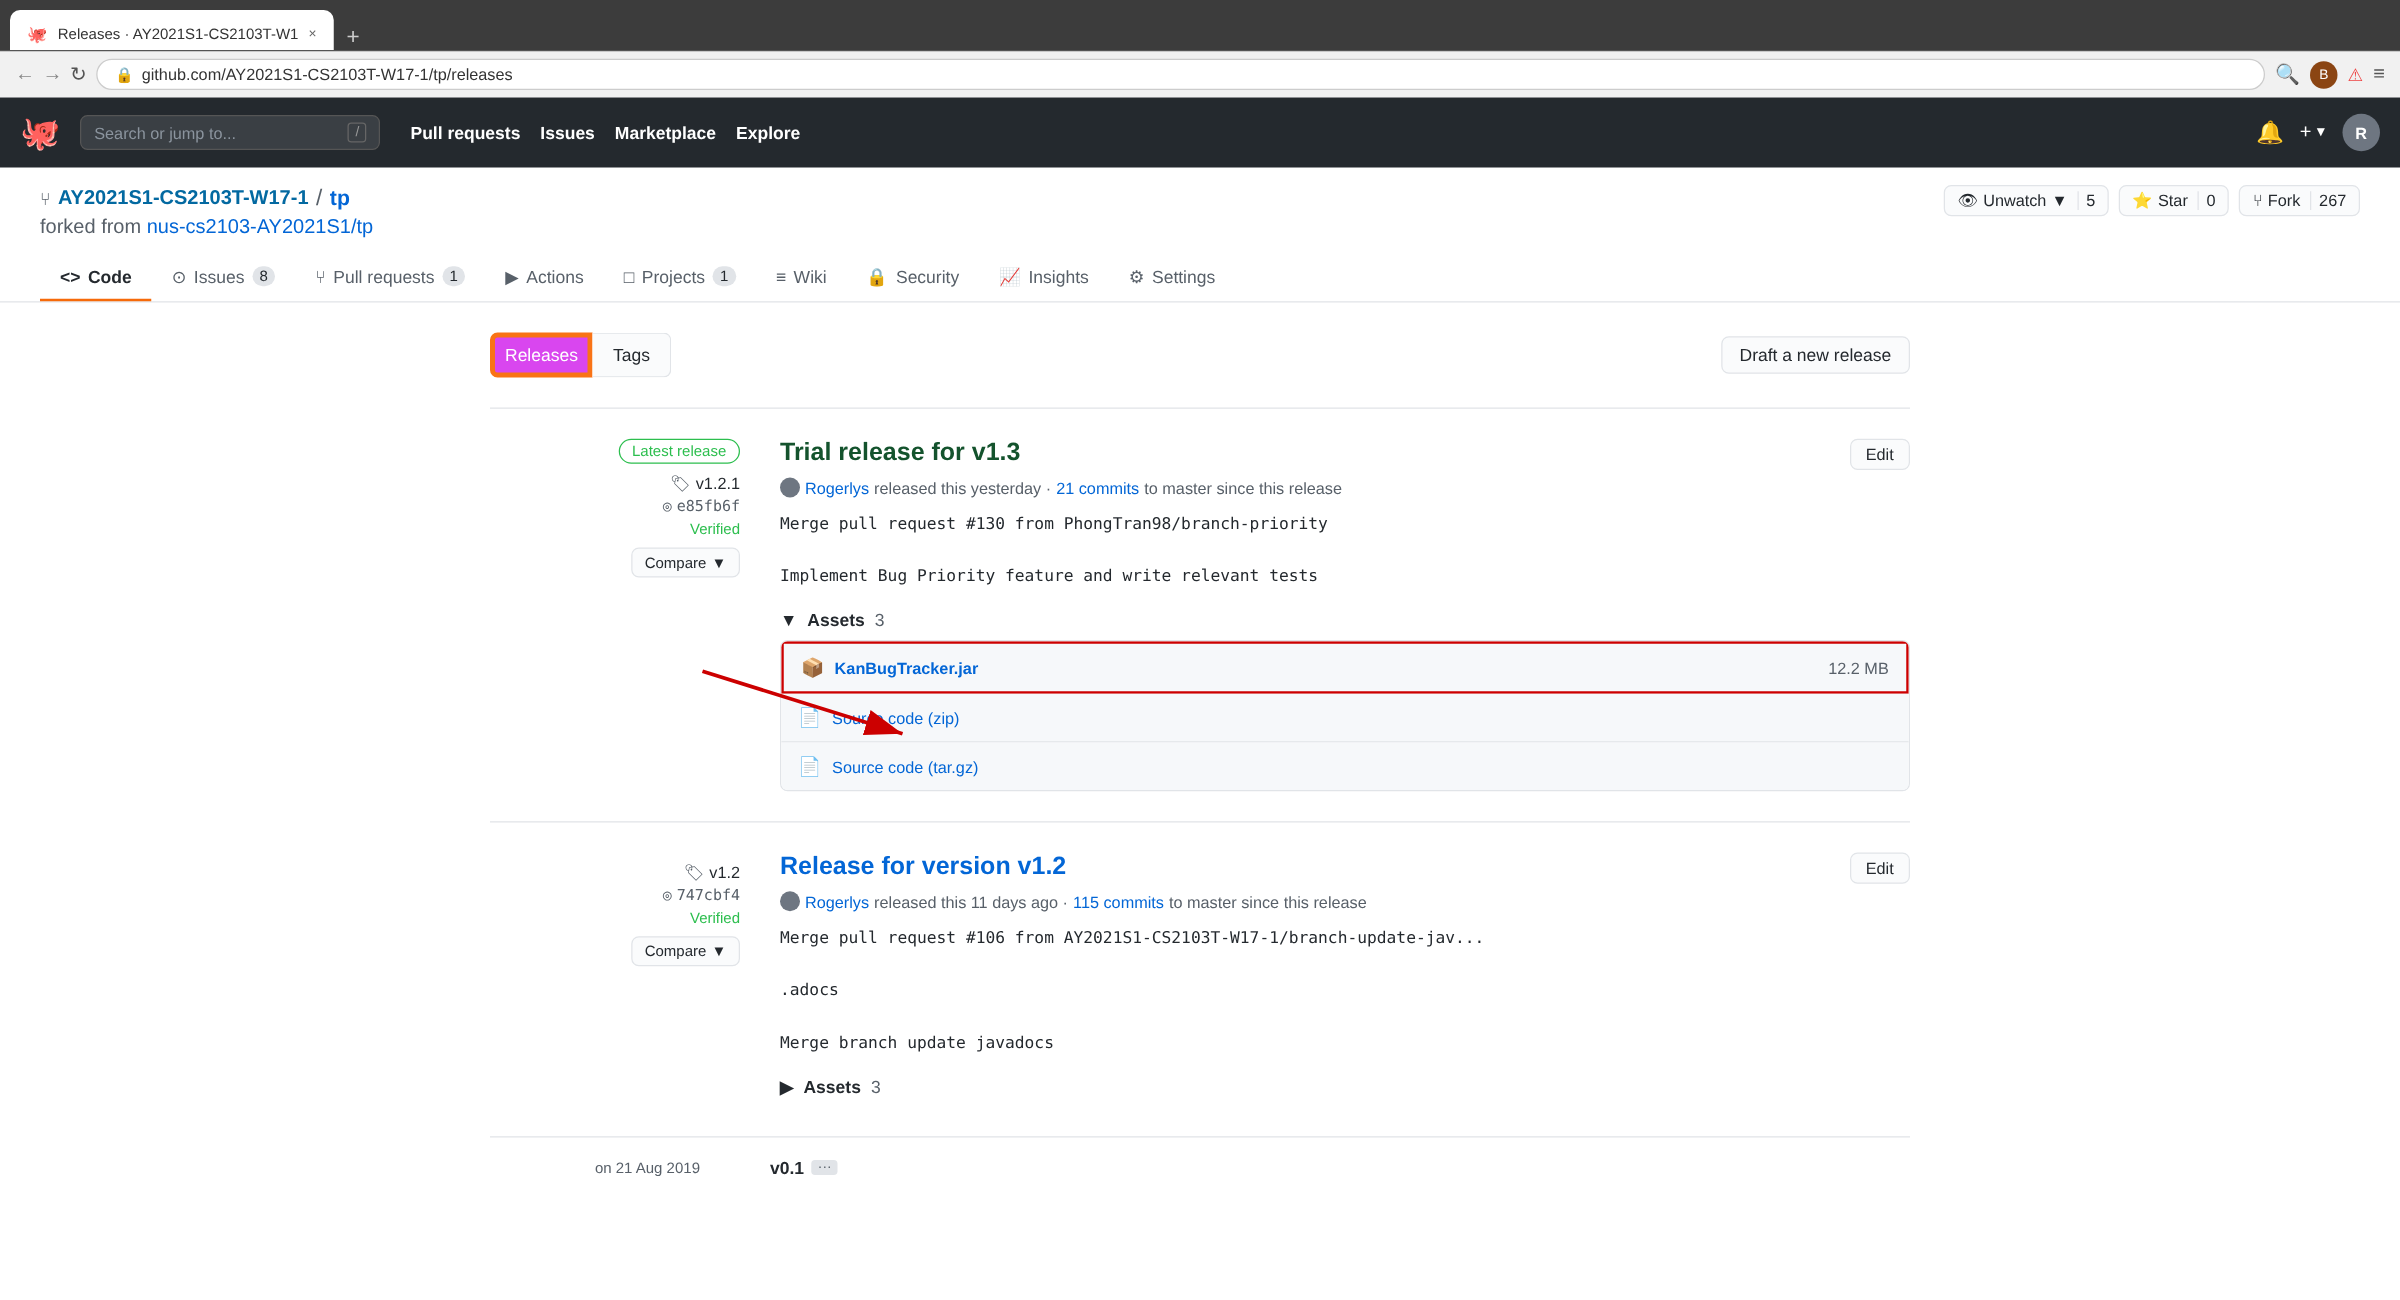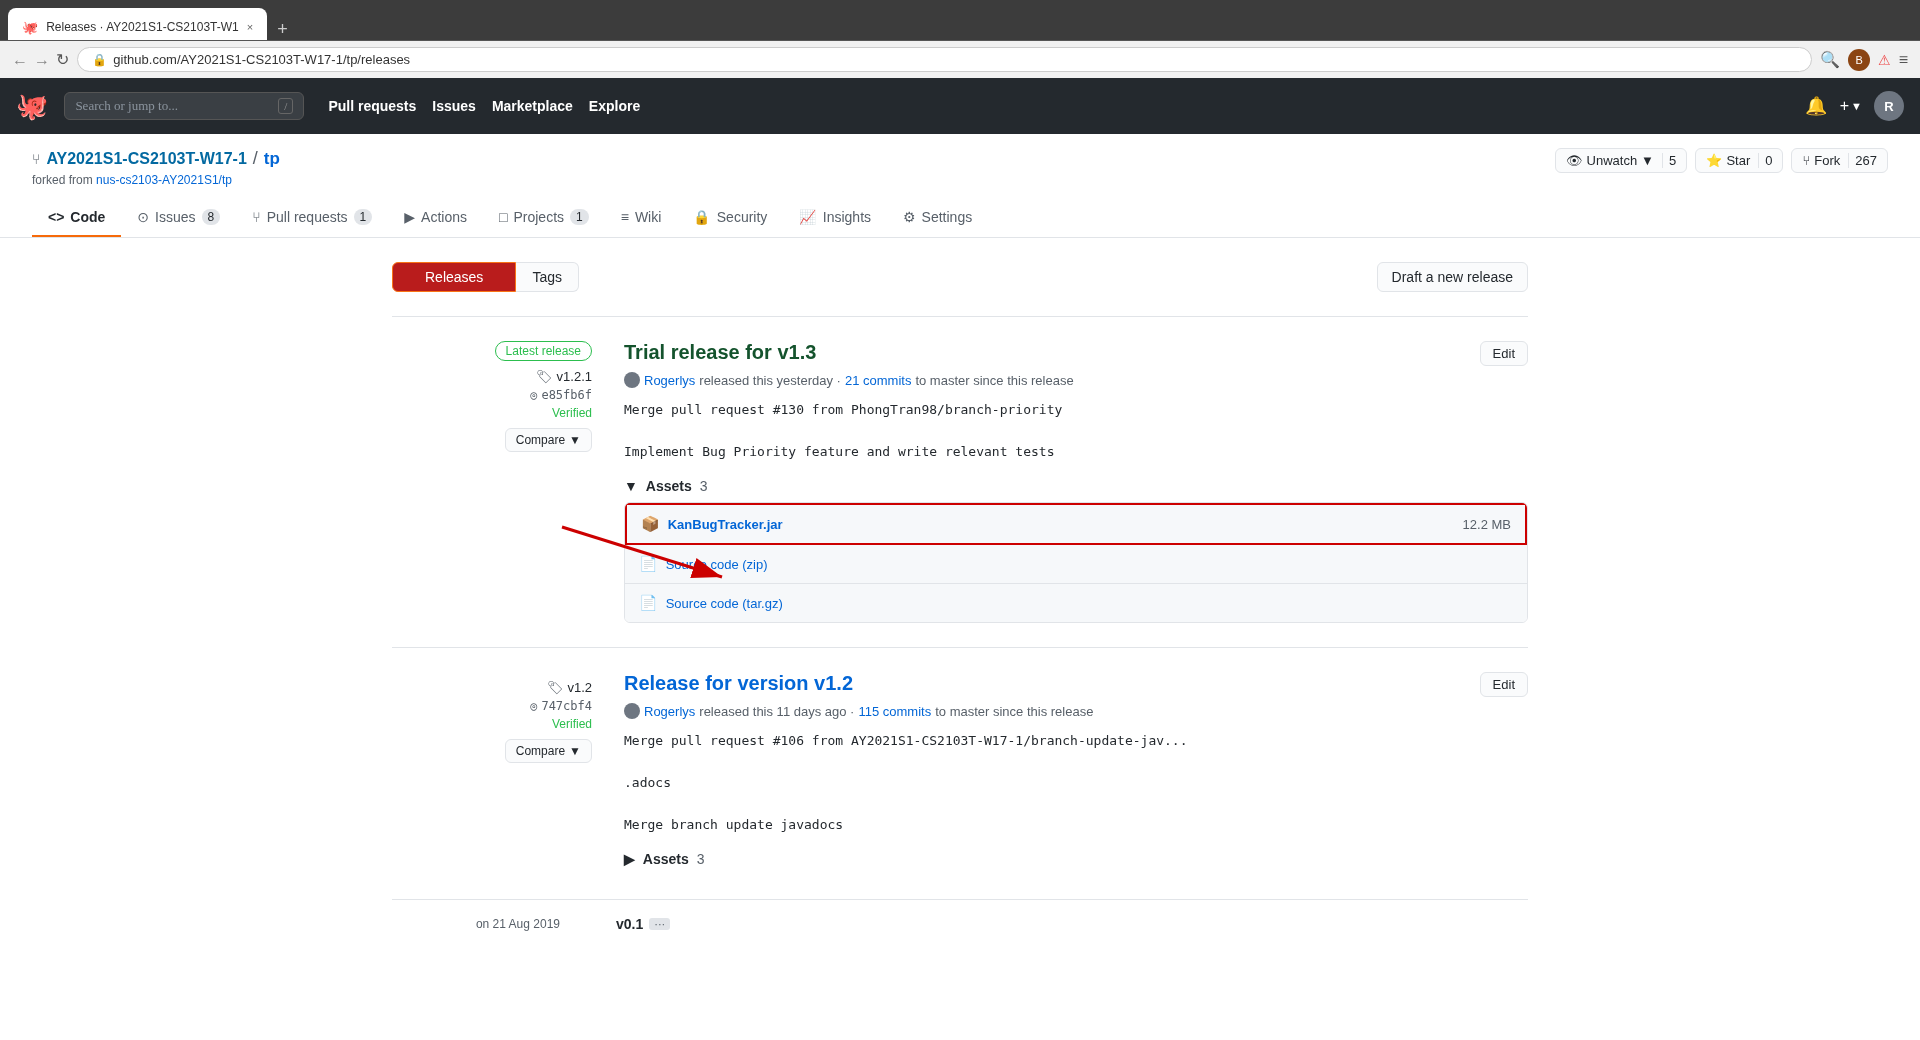--- a/index.html
+++ b/index.html
@@ -33,21 +33,21 @@
       <span style="font-size:16px; color:#555; cursor:pointer;">🔍</span>
       <span style="font-size:16px; color:#555; cursor:pointer; background:#8B4513; border-radius:50%; width:22px; height:22px; display:inline-flex; align-items:center; justify-content:center; color:#fff; font-size:11px;">B</span>
       <span style="font-size:14px; color:#e44; cursor:pointer;">⚠</span>
       <span style="font-size:16px; color:#555; cursor:pointer;">≡</span>
     </div>
   </div>
 </div>
 
 <div style="background:#24292e; padding:0 16px; height:56px; display:flex; align-items:center; gap:16px;">
   <span style="color:#fff; font-size:26px; cursor:pointer;">🐙</span>
-  <div style="background:#3a3f44; border:1px solid #555; border-radius:6px; padding:5px 10px; color:#c8d1d9; font-size:13px; width:240px; display:flex; align-items:center; justify-content:space-between;font-family:Liberation Serif, serif;">
+  <div style="background:#3a3f44; border:1px solid #555; border-radius:6px; padding:5px 10px; color:#c8d1d9; font-size:13px; width:240px; display:flex; align-items:center; justify-content:space-between;">
     <span style="color:#8b949e; font-size:13px;">Search or jump to...</span>
     <span style="border:1px solid #666; border-radius:3px; padding:1px 5px; font-size:11px; color:#999;">/</span>
   </div>
   <div style="display:flex; gap:16px; margin-left:8px;">
     <a href="#" style="color:#fff; text-decoration:none; font-size:14px; font-weight:600;">Pull requests</a>
     <a href="#" style="color:#fff; text-decoration:none; font-size:14px; font-weight:600;">Issues</a>
     <a href="#" style="color:#fff; text-decoration:none; font-size:14px; font-weight:600;">Marketplace</a>
     <a href="#" style="color:#fff; text-decoration:none; font-size:14px; font-weight:600;">Explore</a>
   </div>
   <div style="margin-left:auto; display:flex; align-items:center; gap:12px;">
@@ -57,21 +57,21 @@
   </div>
 </div>
 
 <div style="padding:14px 32px 0; border-bottom:1px solid #e1e4e8; position:relative;">
   <div style="display:flex; align-items:center; gap:6px; font-size:16px; margin-bottom:4px;">
     <span style="color:#586069; font-size:14px;">⑂</span>
     <a href="#" style="color:#0369a1; text-decoration:none; font-weight:700;">AY2021S1-CS2103T-W17-1</a>
     <span style="color:#586069; font-size:18px;">/</span>
     <a href="#" style="color:#0366d6; text-decoration:none; font-weight:700; font-size:17px;">tp</a>
   </div>
-  <div style="font-size:12px; color:#586069; margin-bottom:12px;">
+  <div style="font-size:16px; color:#586069; margin-bottom:12px;">
     forked from <a href="#" style="color:#0366d6; text-decoration:none;">nus-cs2103-AY2021S1/tp</a>
   </div>
 
   <div style="position:absolute; right:32px; top:14px; display:flex; gap:8px; align-items:center;">
     <button style="border:1px solid #e1e4e8; border-radius:6px; padding:4px 10px; font-size:13px; background:#fafbfc; cursor:pointer; color:#24292e; display:flex; align-items:center; gap:4px;">
       <span>👁</span>
       <span>Unwatch</span>
       <span>▼</span>
       <span style="border-left:1px solid #e1e4e8; margin-left:4px; padding-left:6px; color:#24292e;">5</span>
     </button>
@@ -127,21 +127,21 @@
       <span>⚙</span>
       <span>Settings</span>
     </li>
   </ul>
 </div>
 
 <div style="padding:24px 32px; max-width:1200px; margin:0 auto;">
 
   <div style="display:flex; align-items:center; justify-content:space-between; margin-bottom:24px;">
     <div style="display:flex;">
-      <button style="padding:6px 32px; font-size:14px; cursor:pointer; border:1px solid #f97316; background:#b91c1c; color:#fff; border-radius:6px 0 0 6px;">Releases</button>
+      <button style="padding:6px 8px; font-size:14px; cursor:pointer; border:4px solid #f97316; background:#d946ef; color:#fff; border-radius:6px 0 0 6px;">Releases</button>
       <button style="padding:6px 16px; font-size:14px; cursor:pointer; border:1px solid #e1e4e8; background:#fafbfc; color:#24292e; border-radius:0 6px 6px 0; border-left:none;">Tags</button>
     </div>
     <button style="padding:6px 14px; font-size:14px; background:#fafbfc; border:1px solid #e1e4e8; border-radius:6px; cursor:pointer; color:#24292e;">Draft a new release</button>
   </div>
 
   <div>
 
     <div style="display:flex; border-top:1px solid #e1e4e8; padding:24px 0; gap:32px; position:relative;">
 
       <div style="width:200px; flex-shrink:0; text-align:right;">

